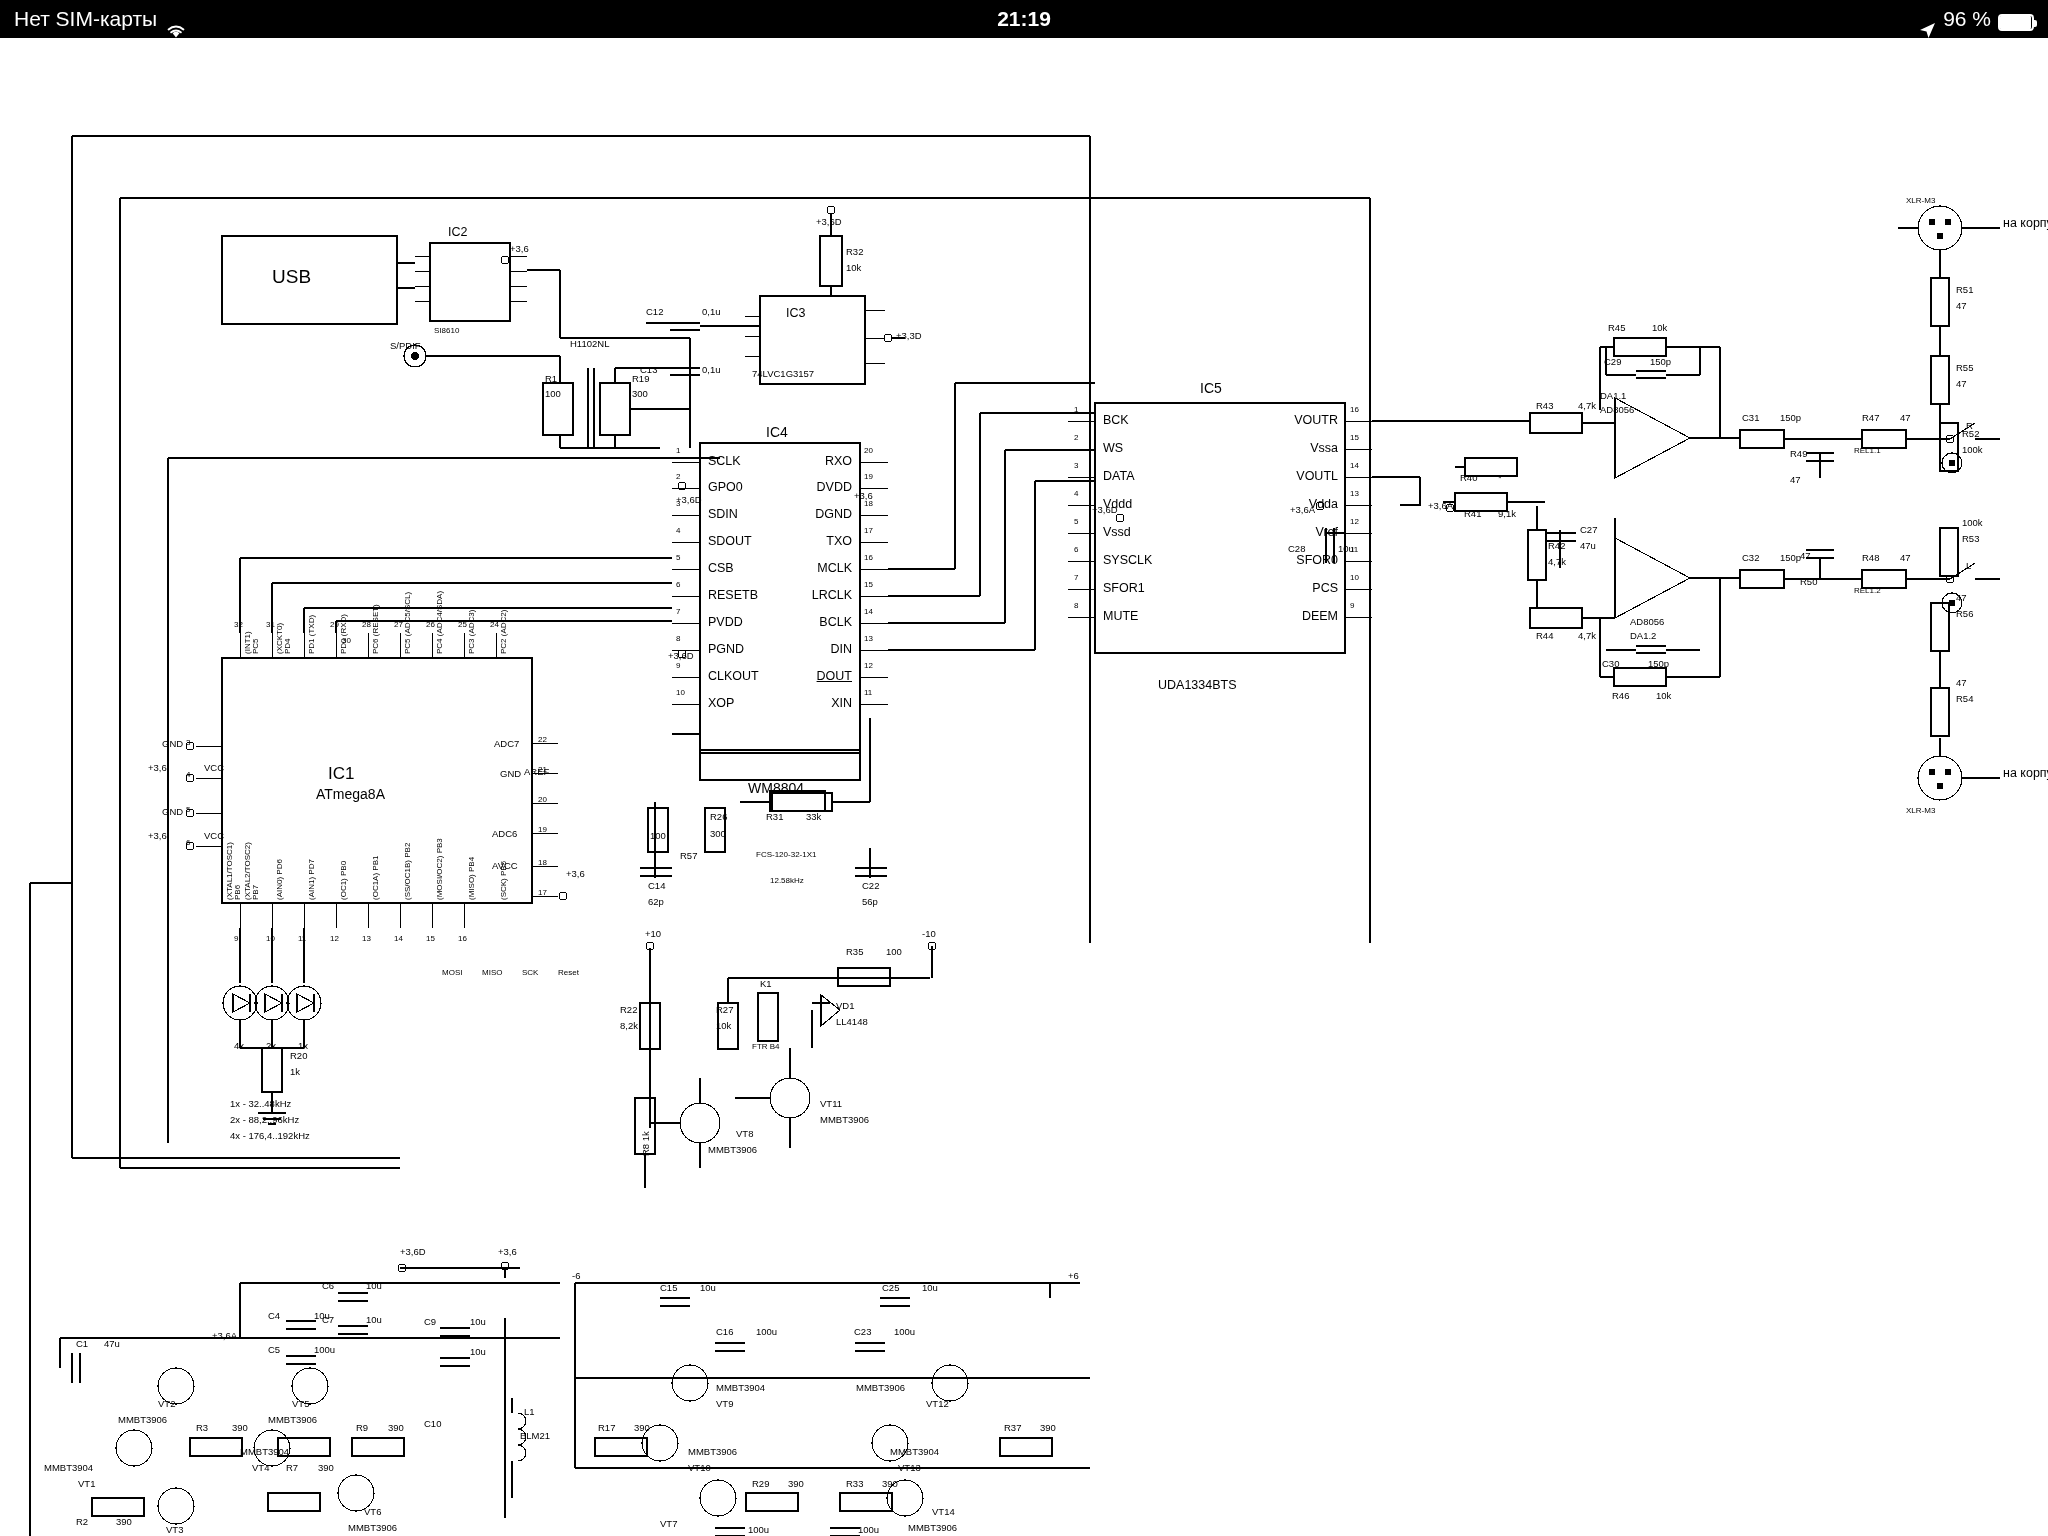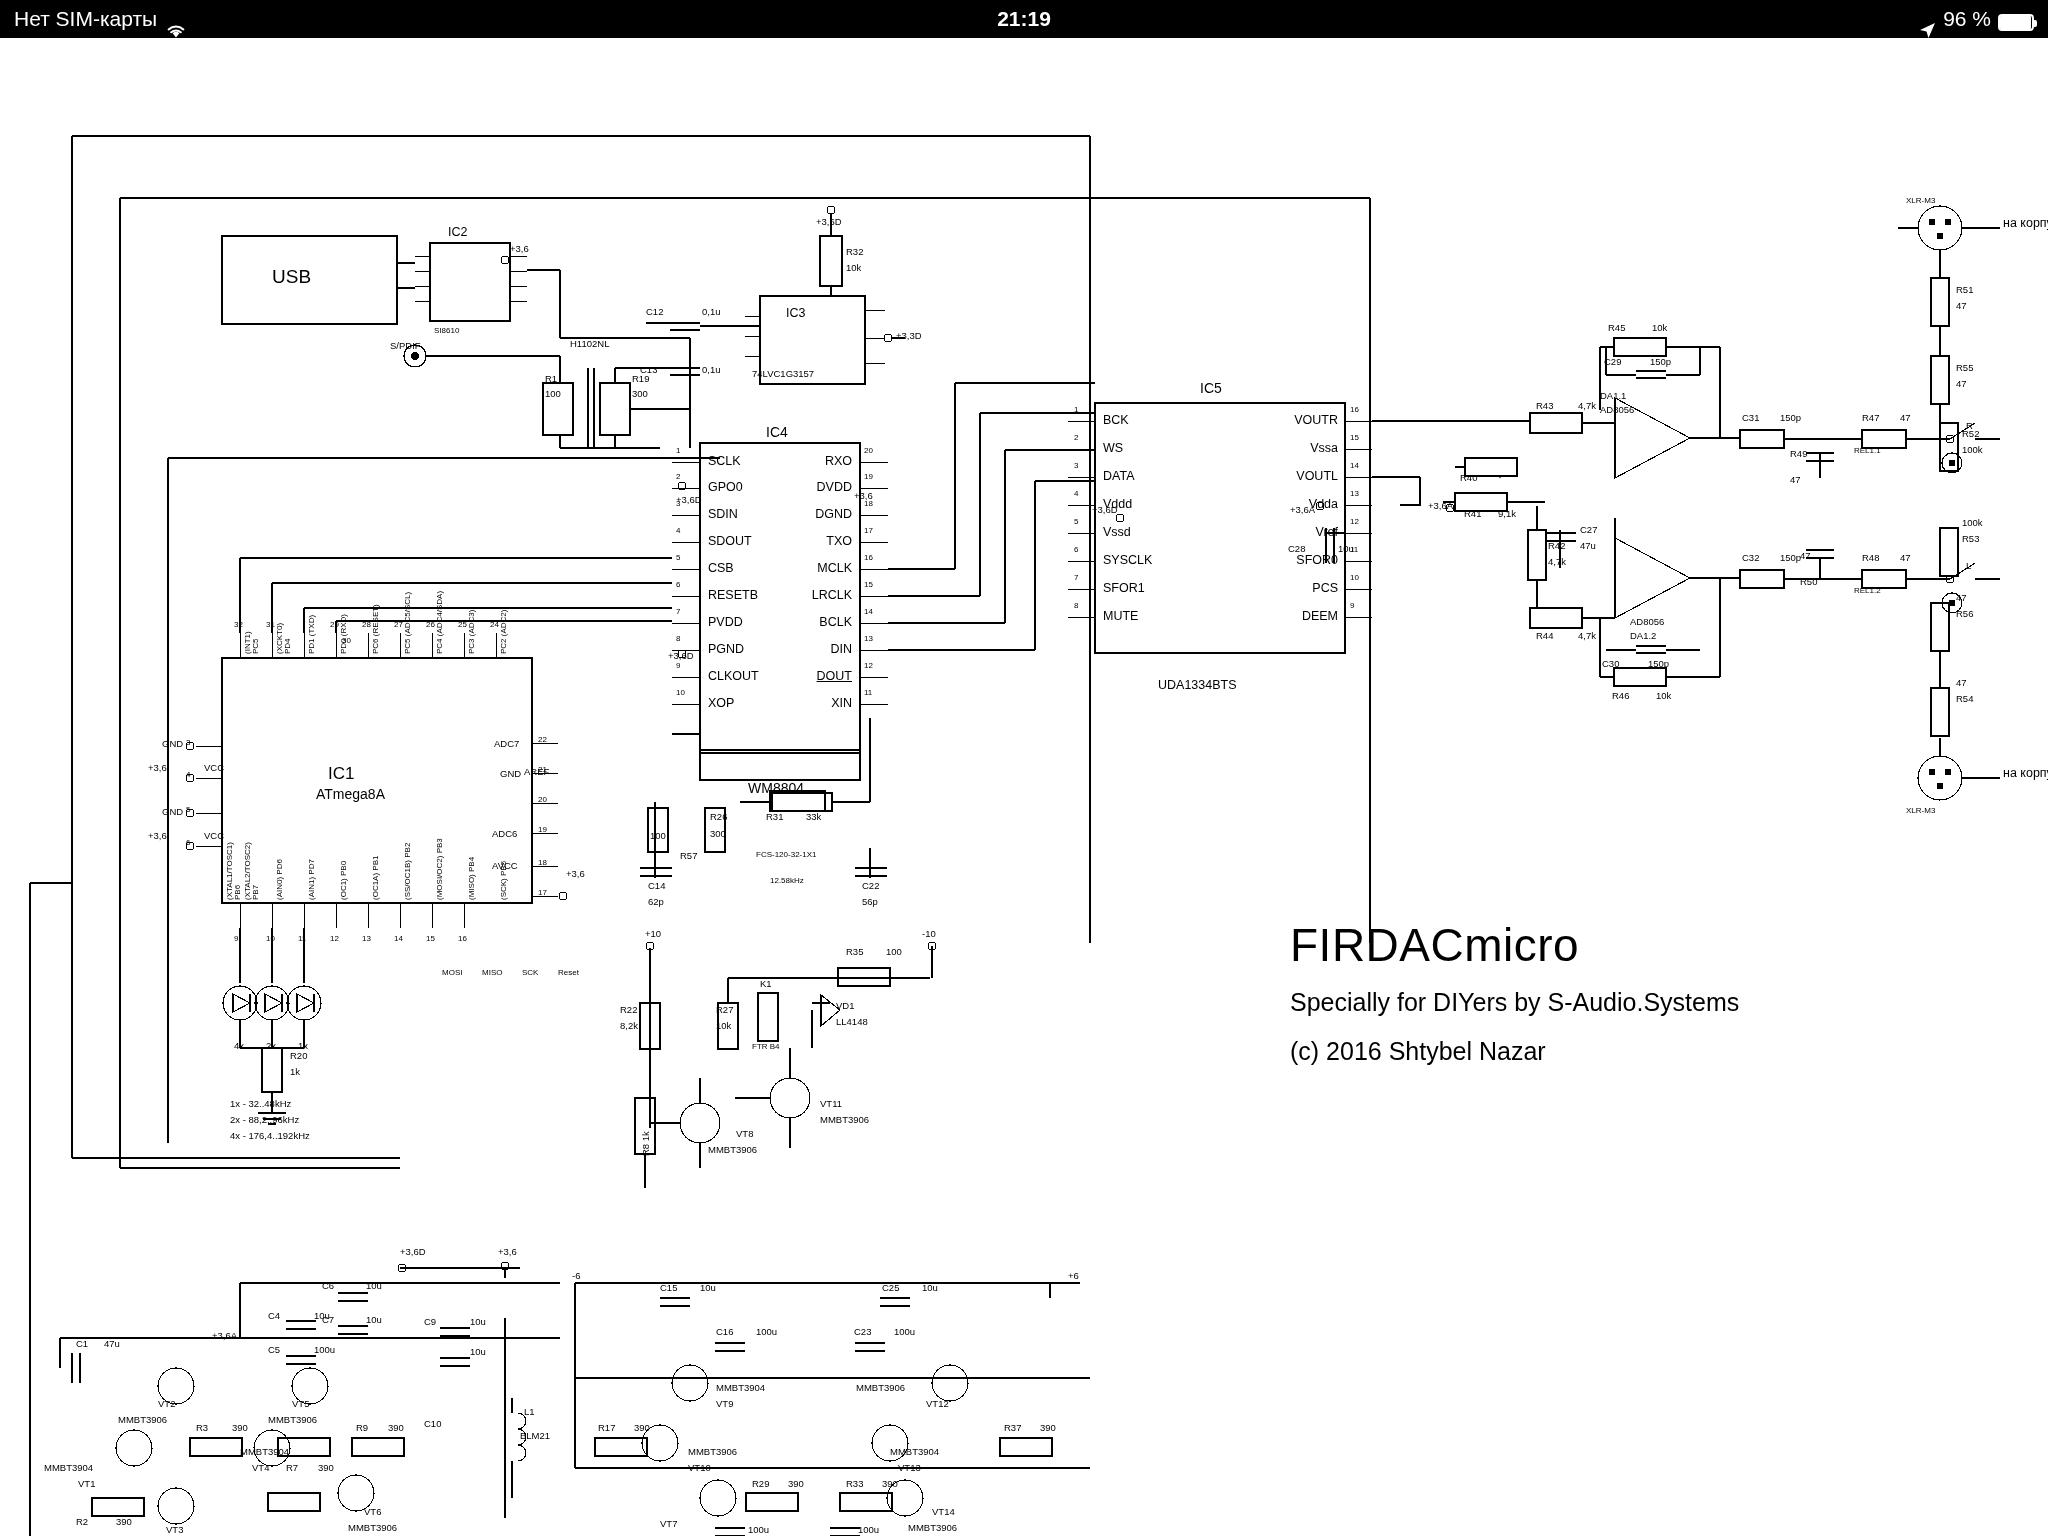--- a/index.html
+++ b/index.html
@@ -757,25 +757,20 @@
 <div class="lbl s7" style="left:688px; top:1408px;">MMBT3906</div>
 <div class="lbl s7" style="left:660px; top:1480px;">VT7</div>
 <div class="lbl s7" style="left:640px; top:1496px;">MMBT3904</div>
 <div class="lbl s7" style="left:926px; top:1360px;">VT12</div>
 <div class="lbl s7" style="left:856px; top:1344px;">MMBT3906</div>
 <div class="lbl s7" style="left:898px; top:1424px;">VT13</div>
 <div class="lbl s7" style="left:890px; top:1408px;">MMBT3904</div>
 <div class="lbl s7" style="left:932px; top:1468px;">VT14</div>
 <div class="lbl s7" style="left:908px; top:1484px;">MMBT3906</div>
 
-<div id="title-block">
-  <div class="t1">FIRDACmicro</div>
-  <div class="t2">Specially for DIYers by S-Audio.Systems</div>
-  <div class="t3">(c) 2016 Shtybel Nazar</div>
-</div>
 
 <div class="lbl s9" style="left: 708px; top: 416px;">SCLK</div>
     <div class="lbl s9" style="left: 708px; top: 442px;">GPO0</div>
     <div class="lbl s9" style="left: 708px; top: 469px;">SDIN</div>
     <div class="lbl s9" style="left: 708px; top: 496px;">SDOUT</div>
     <div class="lbl s9" style="left: 708px; top: 523px;">CSB</div>
     <div class="lbl s9" style="left: 708px; top: 550px;">RESETB</div>
     <div class="lbl s9" style="left: 708px; top: 577px;">PVDD</div>
     <div class="lbl s9" style="left: 708px; top: 604px;">PGND</div>
     <div class="lbl s9" style="left: 708px; top: 631px;">CLKOUT</div>

